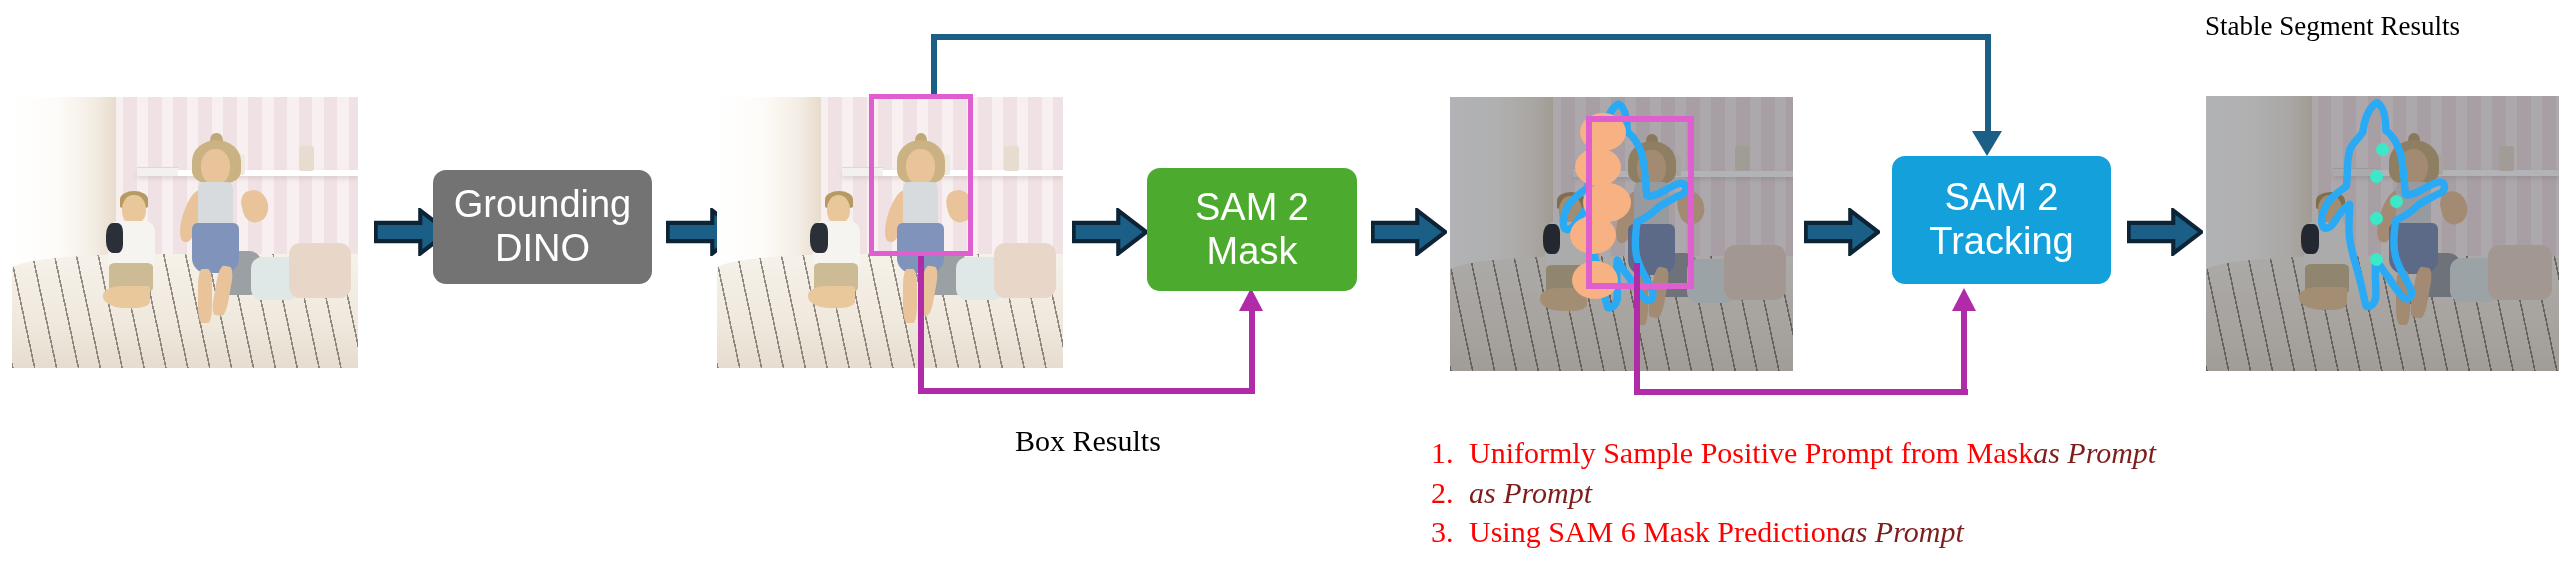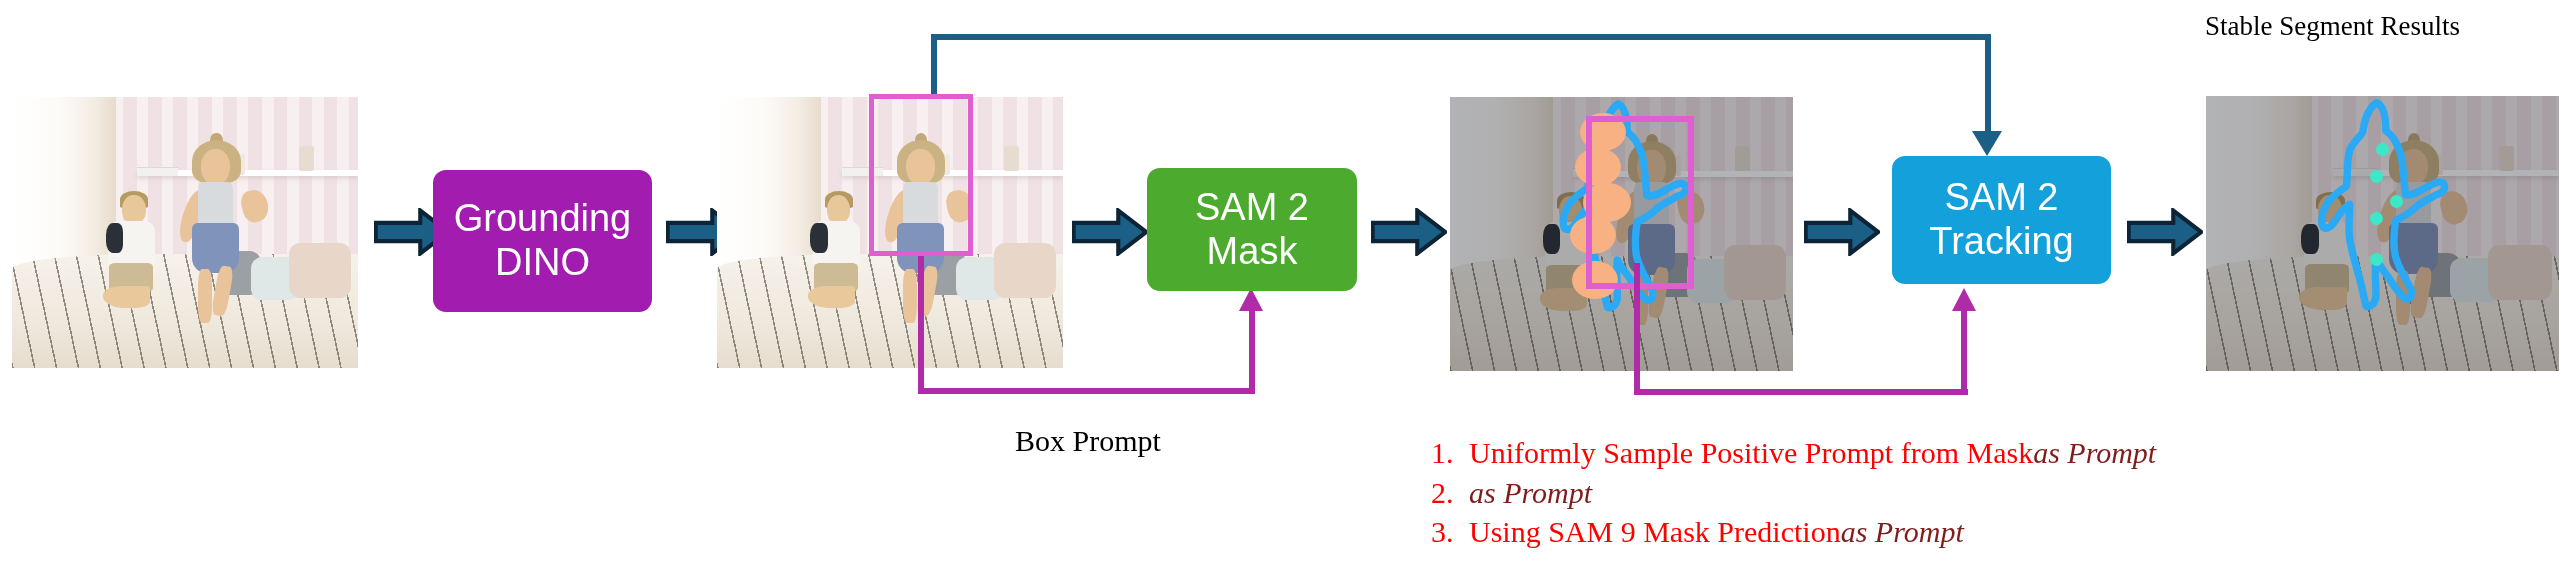--- a/index.html
+++ b/index.html
@@ -195,21 +195,21 @@
         <div class="legR"></div>
       </div>
     </div>
   </div>
 </div>
 
 <svg class="block-arrow" style="left:374px; top:208px;" width="76" height="48" viewBox="0 0 92 58">
   <polygon points="2,18 56,18 56,3 90,29 56,55 56,40 2,40" fill="#1B5F86" stroke="#0C2436" stroke-width="5"></polygon>
 </svg>
 
-<div class="proc-box" style="left:433px; top:170px; width:219px; height:142px; background:#a21caf; font-size:38px;">Grounding
+<div class="proc-box" style="left:433px; top:170px; width:219px; height:114px; background:#737373; font-size:38px;">Grounding
 DINO</div>
 
 <svg class="block-arrow" style="left:666px; top:208px;" width="76" height="48" viewBox="0 0 92 58">
   <polygon points="2,18 56,18 56,3 90,29 56,55 56,40 2,40" fill="#1B5F86" stroke="#0C2436" stroke-width="5"></polygon>
 </svg>
 
 <div class="panel" style="left:717px; top:97px; width:346px; height:271px;">
   <div class="panel-inner">
     <div class="scene">
       <div class="curtain"></div>
@@ -246,21 +246,21 @@
 
 <div style="position:absolute; left:869px; top:94px; width:104px; height:162px;
             border:5.8px solid #E05FD0; box-sizing:border-box;"></div>
 
 <div class="conn" style="left:918px; top:256px; width:5.8px; height:138px; background:#B02BA8;"></div>
 <div class="conn" style="left:918px; top:388px; width:337px; height:5.8px; background:#B02BA8;"></div>
 <div class="conn" style="left:1249px; top:307px; width:5.8px; height:86px; background:#B02BA8;"></div>
 <div class="conn" style="left:1239px; top:288px; width:0; height:0;
             border-left:12.3px solid transparent; border-right:12.3px solid transparent;
             border-bottom:23px solid #B02BA8;"></div>
-<div class="label" style="left:1015px; top:424px; font-size:30px;">Box Prompt</div>
+<div class="label" style="left:1015px; top:424px; font-size:30px;">Box Results</div>
 
 <svg class="block-arrow" style="left:1072px; top:208px;" width="76" height="48" viewBox="0 0 92 58">
   <polygon points="2,18 56,18 56,3 90,29 56,55 56,40 2,40" fill="#1B5F86" stroke="#0C2436" stroke-width="5"></polygon>
 </svg>
 
 <div class="proc-box" style="left:1147px; top:168px; width:210px; height:123px; background:#4CAA2E; font-size:38px;">SAM 2
 Mask</div>
 
 <svg class="block-arrow" style="left:1371px; top:208px;" width="76" height="48" viewBox="0 0 92 58">
   <polygon points="2,18 56,18 56,3 90,29 56,55 56,40 2,40" fill="#1B5F86" stroke="#0C2436" stroke-width="5"></polygon>
@@ -408,17 +408,17 @@
     <span class="note-num">1.</span>
     <span class="note-red">Uniformly Sample Positive Prompt from Mask</span>
     <span class="note-black"> as Prompt</span>
   </div>
   <div class="note-row">
     <span class="note-num">2.</span>
     <span class="note-black"> as Prompt</span>
   </div>
   <div class="note-row">
     <span class="note-num">3.</span>
-    <span class="note-red">Using SAM 9 Mask Prediction</span>
+    <span class="note-red">Using SAM 6 Mask Prediction</span>
     <span class="note-black"> as Prompt</span>
   </div>
 </div>
 
 
 </body></html>

